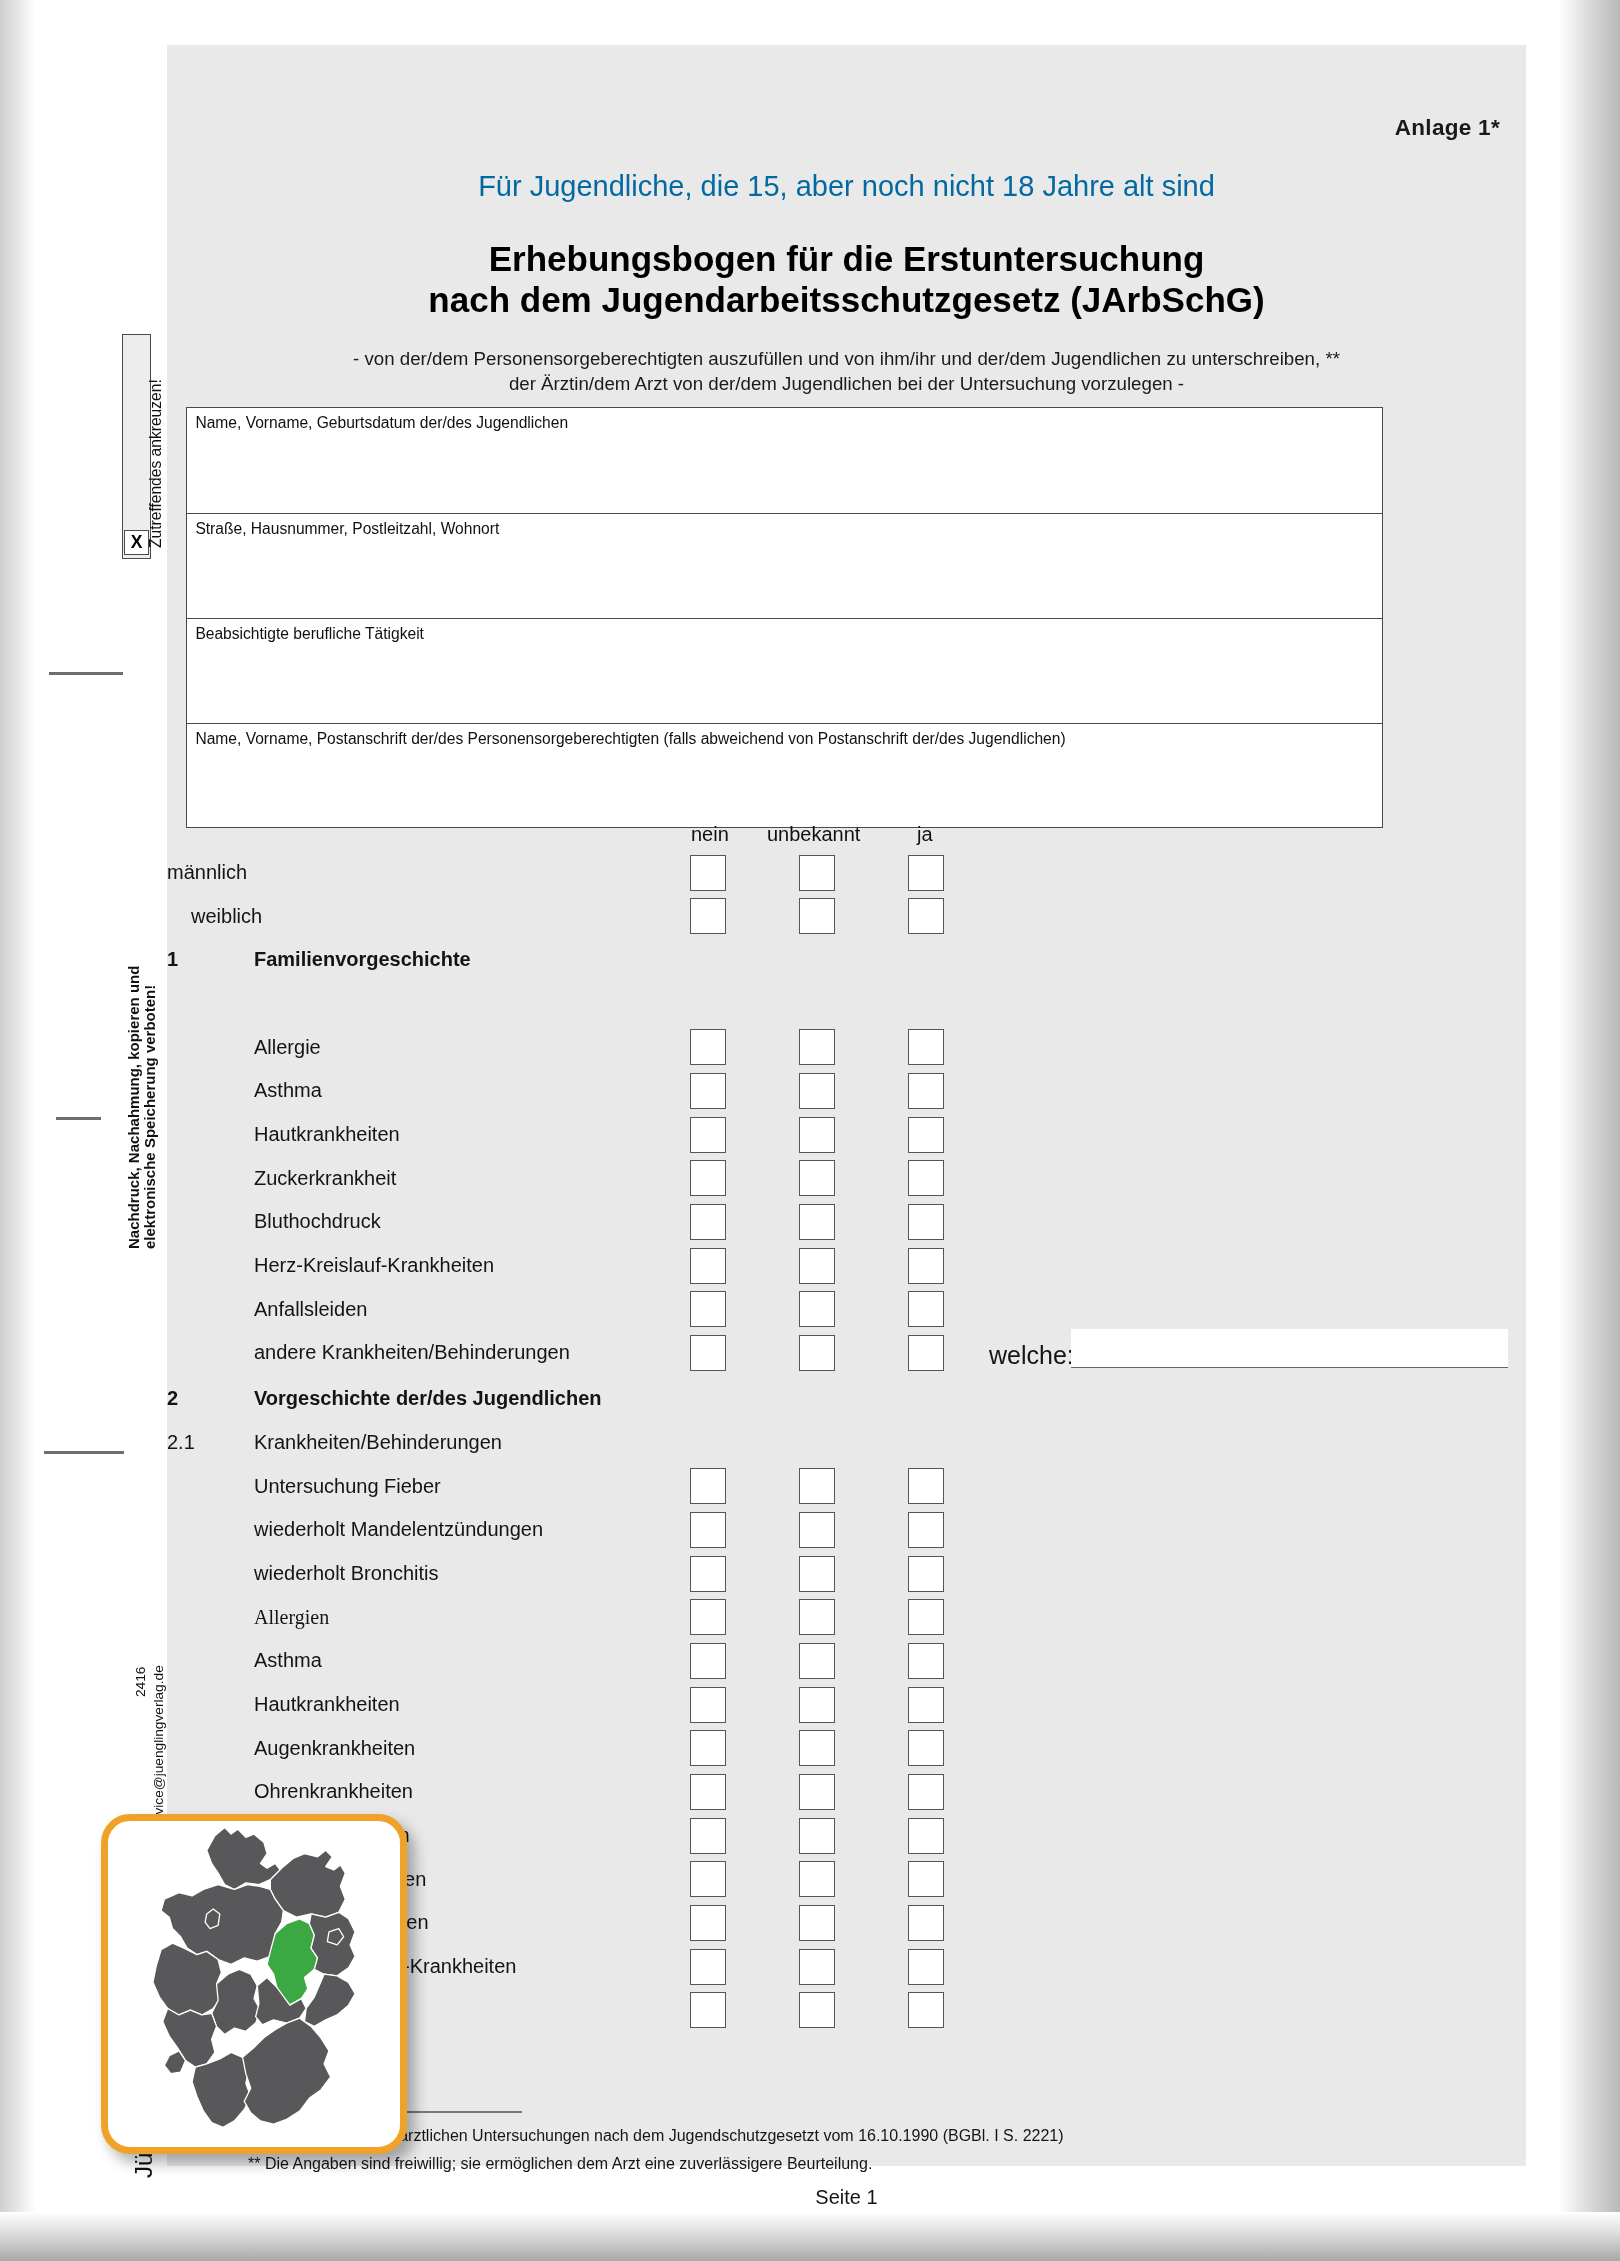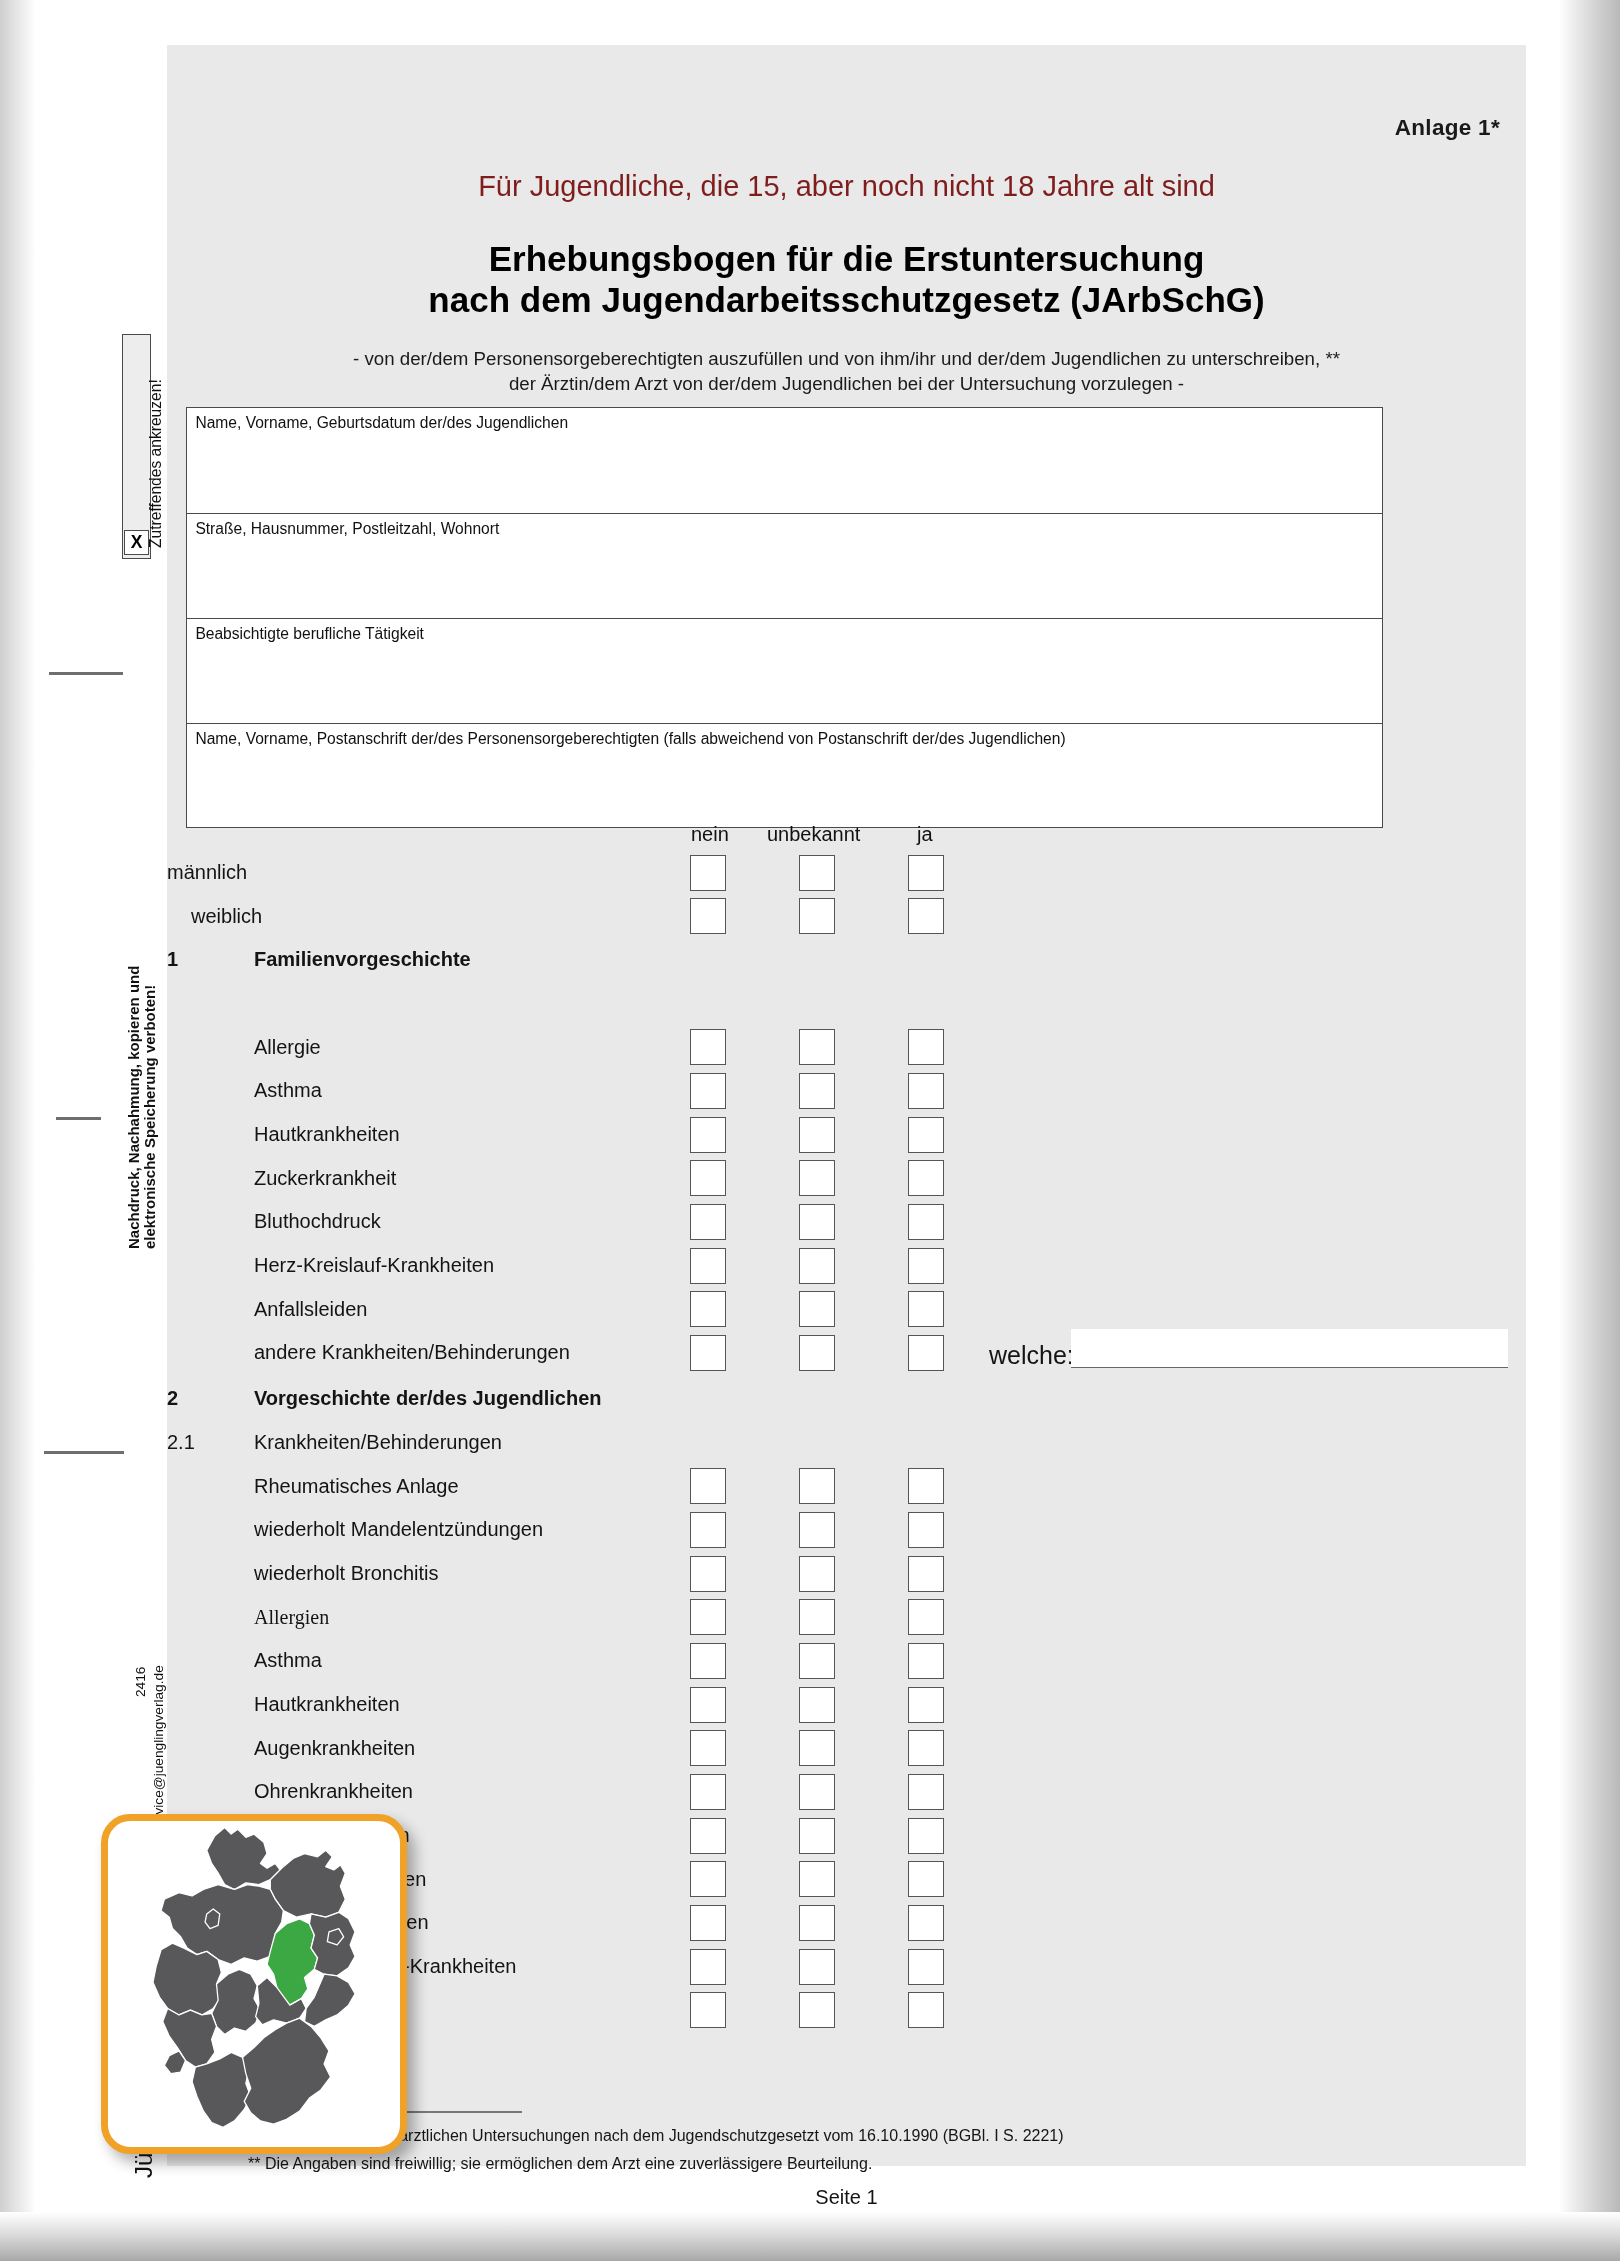--- a/index.html
+++ b/index.html
@@ -62,21 +62,21 @@
     font-weight:bold;font-size:17.5px;line-height:1;color:#000;
   }
 
   
   .anlage{
     position:absolute;right:26px;top:70px;
     font-size:22.5px;font-weight:bold;color:#1a1a1a;letter-spacing:0.3px;
   }
   .subhead{
     position:absolute;left:0;right:0;top:125px;
-    text-align:center;font-size:29px;color:#7f1d1d;
+    text-align:center;font-size:29px;color:#0369a1;
   }
   .maintitle{
     position:absolute;left:0;right:0;top:193px;
     text-align:center;font-size:35px;font-weight:bold;color:#000000;
     line-height:1.18;
   }
   .instr{
     position:absolute;left:0;right:0;top:301px;
     text-align:center;font-size:18.7px;color:#1a1a1a;line-height:1.35;
   }
@@ -253,21 +253,21 @@
     <div class="cb" style="left:741px;top:1290px;"></div>
     <div class="welche-label" style="left:822px;top:1296px;">welche:</div>
     <div class="welche-field" style="left:904px;top:1284px;width:437px;"></div>
 
     <div class="num" style="left:0px;top:1342px;">2</div>
     <div class="row-label bold" style="left:87px;top:1342px;">Vorgeschichte der/des Jugendlichen</div>
 
     <div class="num light" style="left:0px;top:1386px;">2.1</div>
     <div class="row-label" style="left:87px;top:1386px;">Krankheiten/Behinderungen</div>
 
-    <div class="row-label" style="left:87px;top:1430px;">Rheumatisches Anlage</div>
+    <div class="row-label" style="left:87px;top:1430px;">Untersuchung Fieber</div>
     <div class="cb" style="left:523px;top:1423px;"></div>
     <div class="cb" style="left:632px;top:1423px;"></div>
     <div class="cb" style="left:741px;top:1423px;"></div>
 
     <div class="row-label" style="left:87px;top:1473px;">wiederholt Mandelentzündungen</div>
     <div class="cb" style="left:523px;top:1467px;"></div>
     <div class="cb" style="left:632px;top:1467px;"></div>
     <div class="cb" style="left:741px;top:1467px;"></div>
 
     <div class="row-label" style="left:87px;top:1517px;">wiederholt Bronchitis</div>

